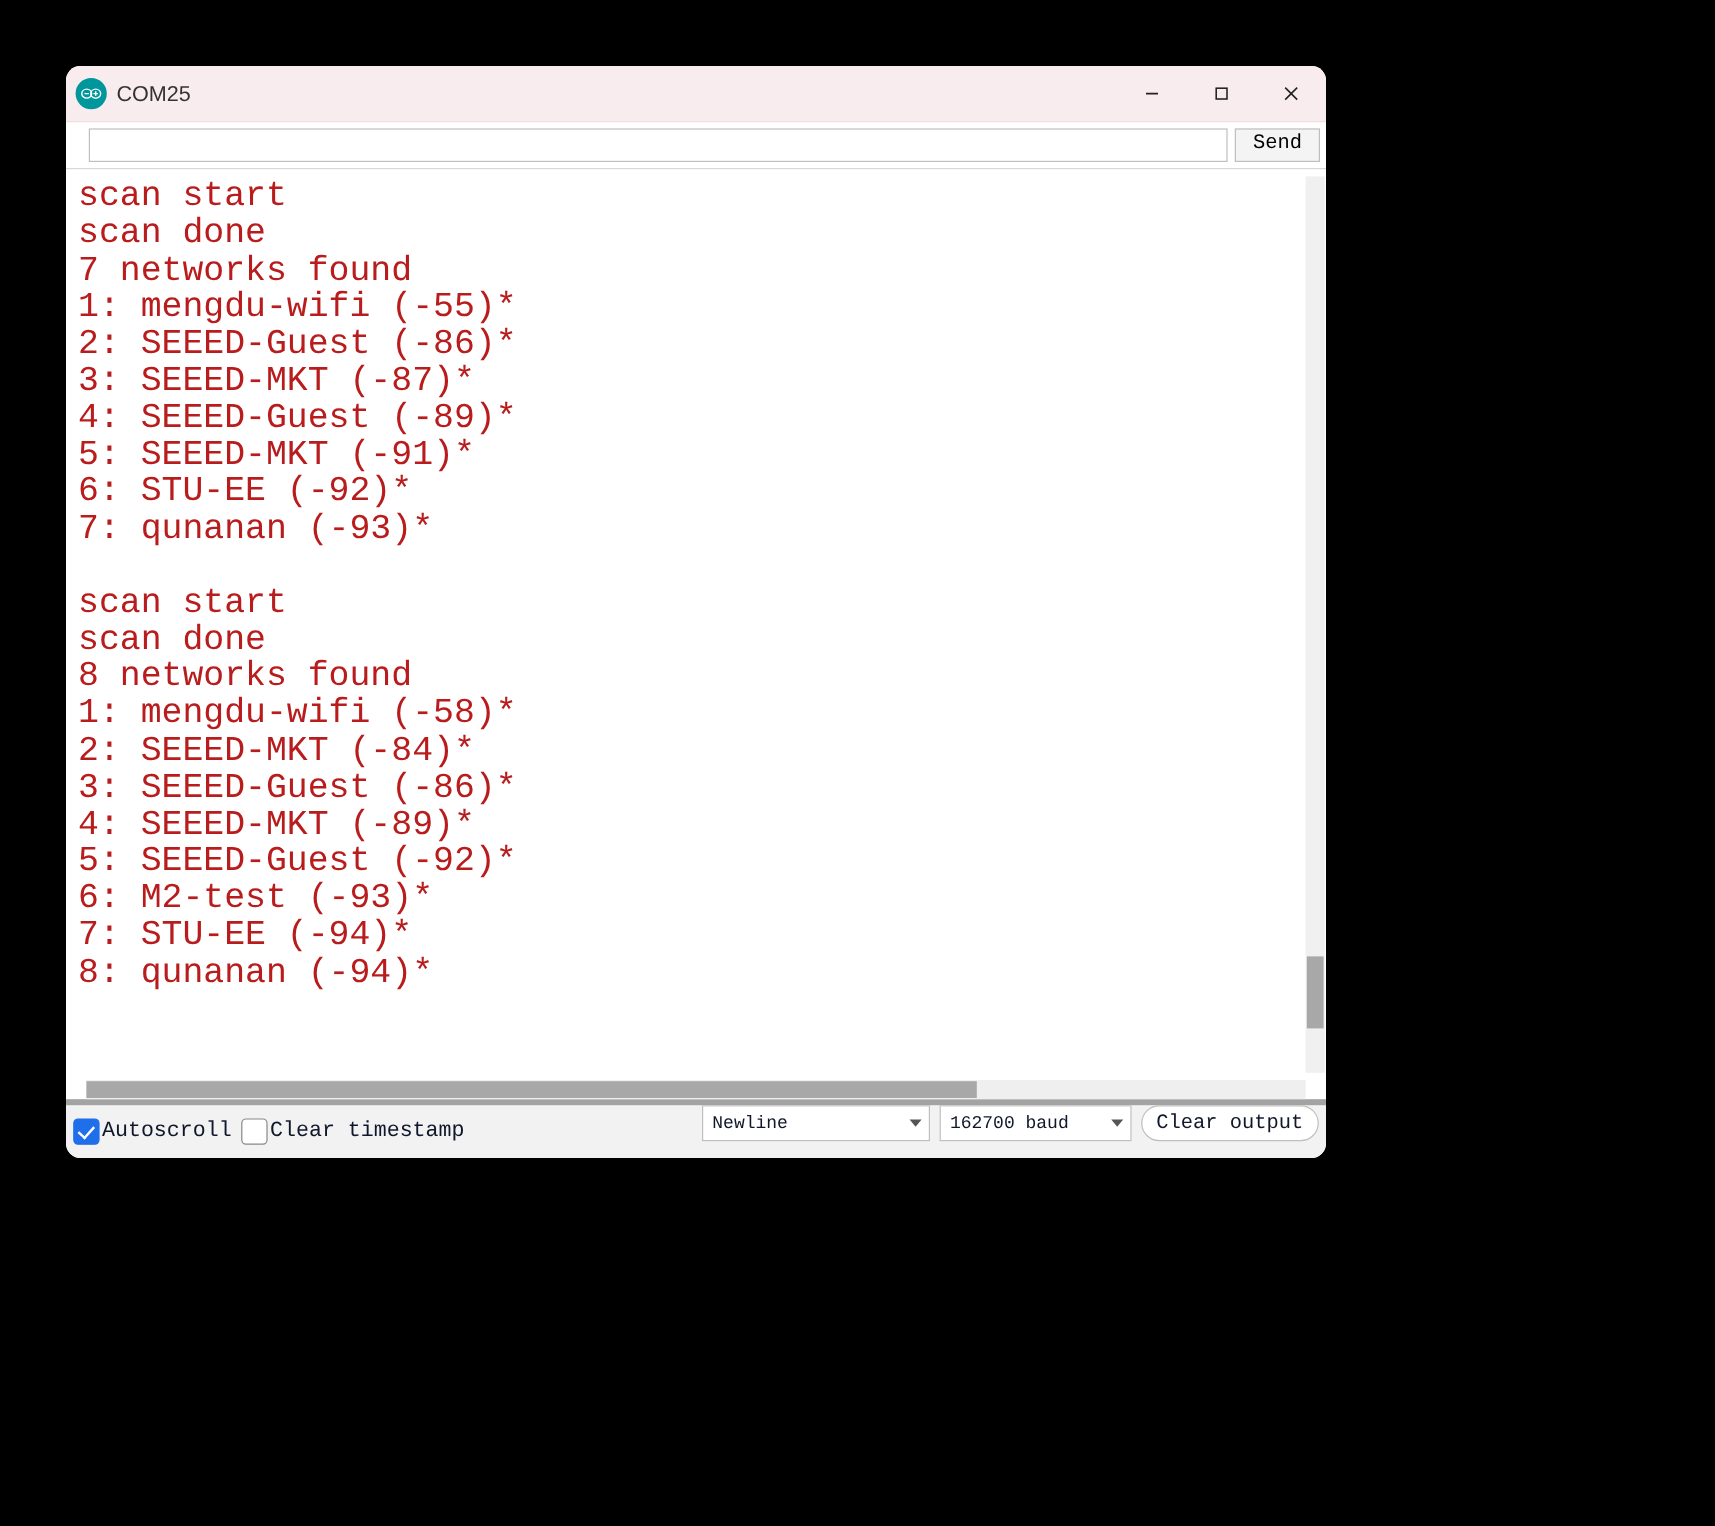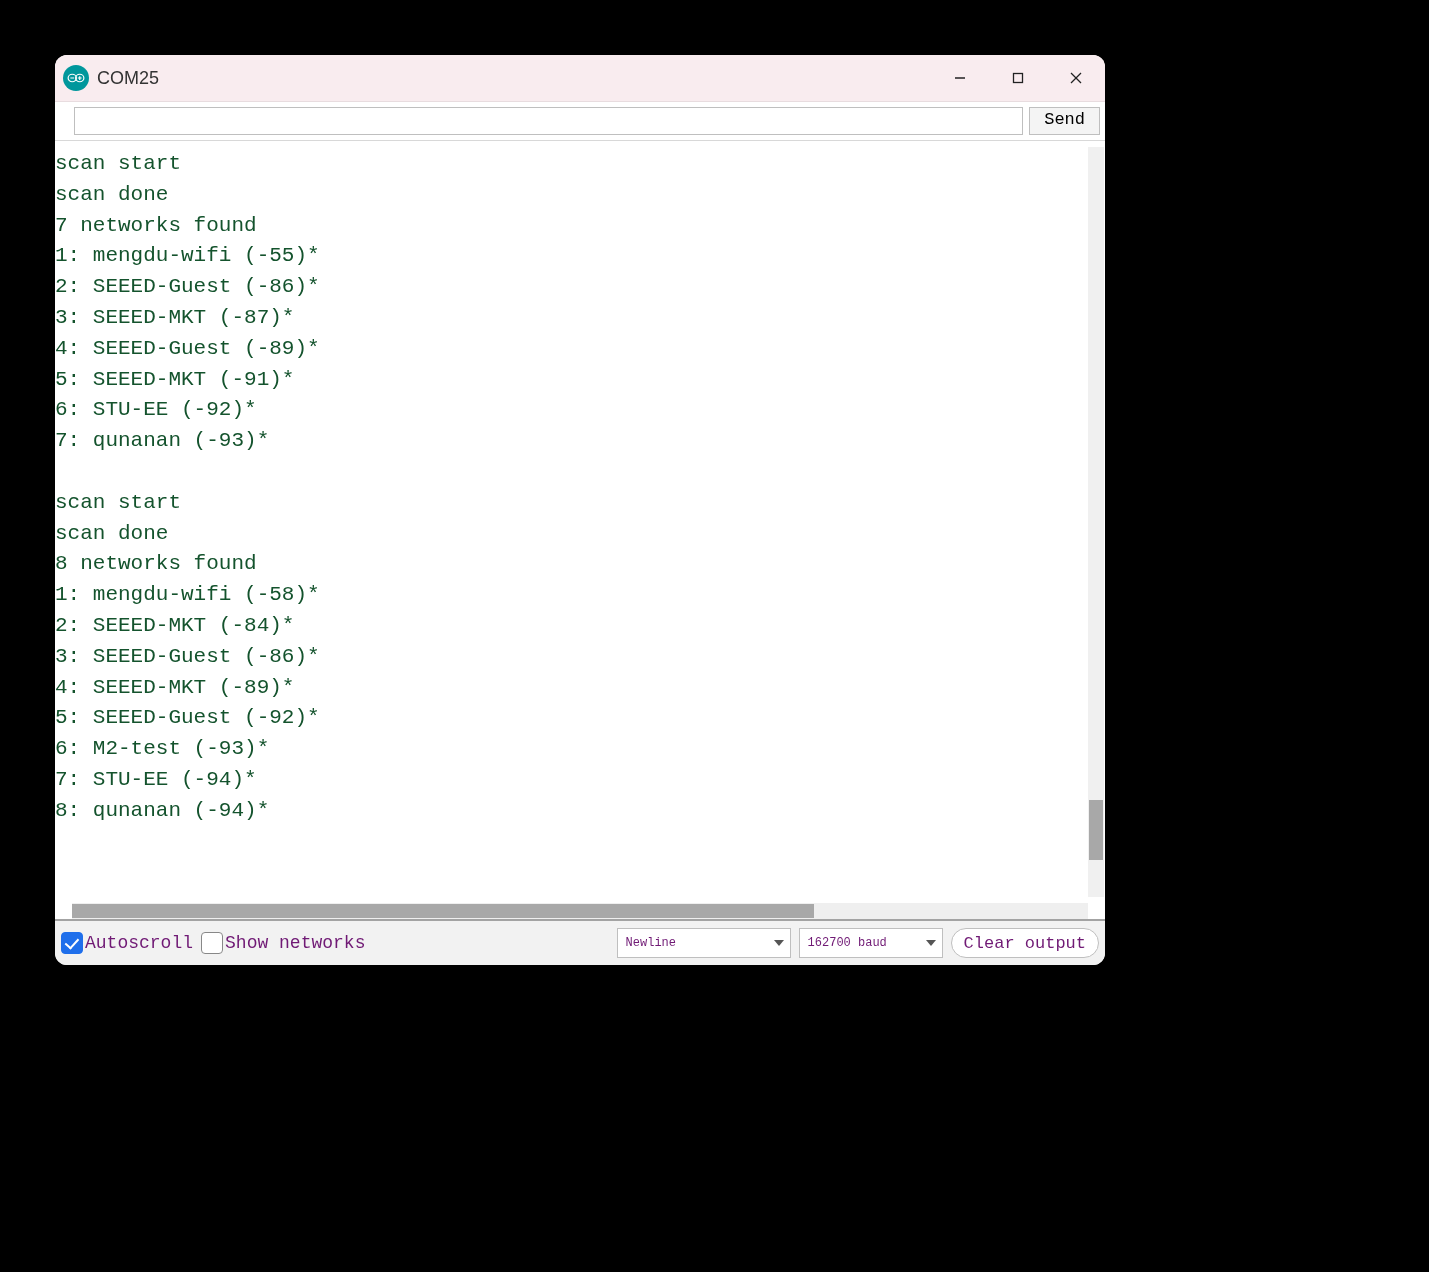--- a/index.html
+++ b/index.html
@@ -77,25 +77,25 @@
   }
 
   .console-wrap{
     flex:1;
     position:relative;
     display:flex;
     overflow:hidden;
   }
   .console{
     flex:1;
-    padding:8px 0 0 0;
+    padding:8px 0 0 10px;
     font-family:"Consolas","Menlo","Courier New",monospace;
-    font-size:21px;
+    font-size:29px;
     line-height:30.8px;
-    color:#14532d;
+    color:#b91c1c;
     white-space:pre;
     overflow:hidden;
   }
   .vscroll{
     width:16px;
     background:#f0f0f0;
     position:relative;
     margin:6px 1px 6px 0;
     border-radius:0;
   }
@@ -116,28 +116,27 @@
   .hscroll-row .thumb{
     position:absolute;
     left:0; top:1px; bottom:1px;
     width:73%;
     background:#a8a8a8;
   }
 
   .footer{
     height:44px;
     background:#f2f2f2;
-    border-top:2px solid #a3a3a3;
-    display:flex;
-    align-items:center;
+    border-top:5px solid #a3a3a3;
+    display:flex;
     padding:0 6px;
     gap:8px;
     font-family:"Consolas","Menlo","Courier New",monospace;
     font-size:18px;
-    color:#701a75;
+    color:#0f172a;
   }
   .chk{
     display:flex;align-items:center;gap:2px;
   }
   .chk .box{
     width:20px;height:20px;border:1.5px solid #888;border-radius:4px;
     display:flex;align-items:center;justify-content:center;
     background:#fff;
   }
   .chk .box.checked{
@@ -149,23 +148,23 @@
     border:solid #fff;
     border-width:0 2.5px 2.5px 0;
     transform:rotate(42deg) translate(-1px,-1px);
   }
   .footer .spacer{flex:1;}
   .sel{
     border:1px solid #bfbfbf;
     background:#fff;
     height:28px;
     display:flex;align-items:center;
-    padding:0 24px 0 8px;
-    position:relative;
-    font-size:12px;
+    padding:0 40px 0 8px;
+    position:relative;
+    font-size:15px;
     min-width:110px;
   }
   .sel.narrow{min-width:140px;}
   .sel .arrow{
     position:absolute;right:6px;top:50%;transform:translateY(-50%);
     width:0;height:0;border-left:5px solid transparent;border-right:5px solid transparent;border-top:6px solid #555;
   }
   .footer .btn{
     height:28px;
     padding:0 12px;
@@ -249,21 +248,21 @@
     <div class="thumb"></div>
   </div>
 
   <div class="footer">
     <label class="chk">
       <span class="box checked"></span>
       <span>Autoscroll</span>
     </label>
     <label class="chk">
       <span class="box"></span>
-      <span>Show networks</span>
+      <span>Clear timestamp</span>
     </label>
     <div class="spacer"></div>
     <div class="sel narrow">
       <span>Newline</span>
       <span class="arrow"></span>
     </div>
     <div class="sel">
       <span>162700 baud</span>
       <span class="arrow"></span>
     </div>

